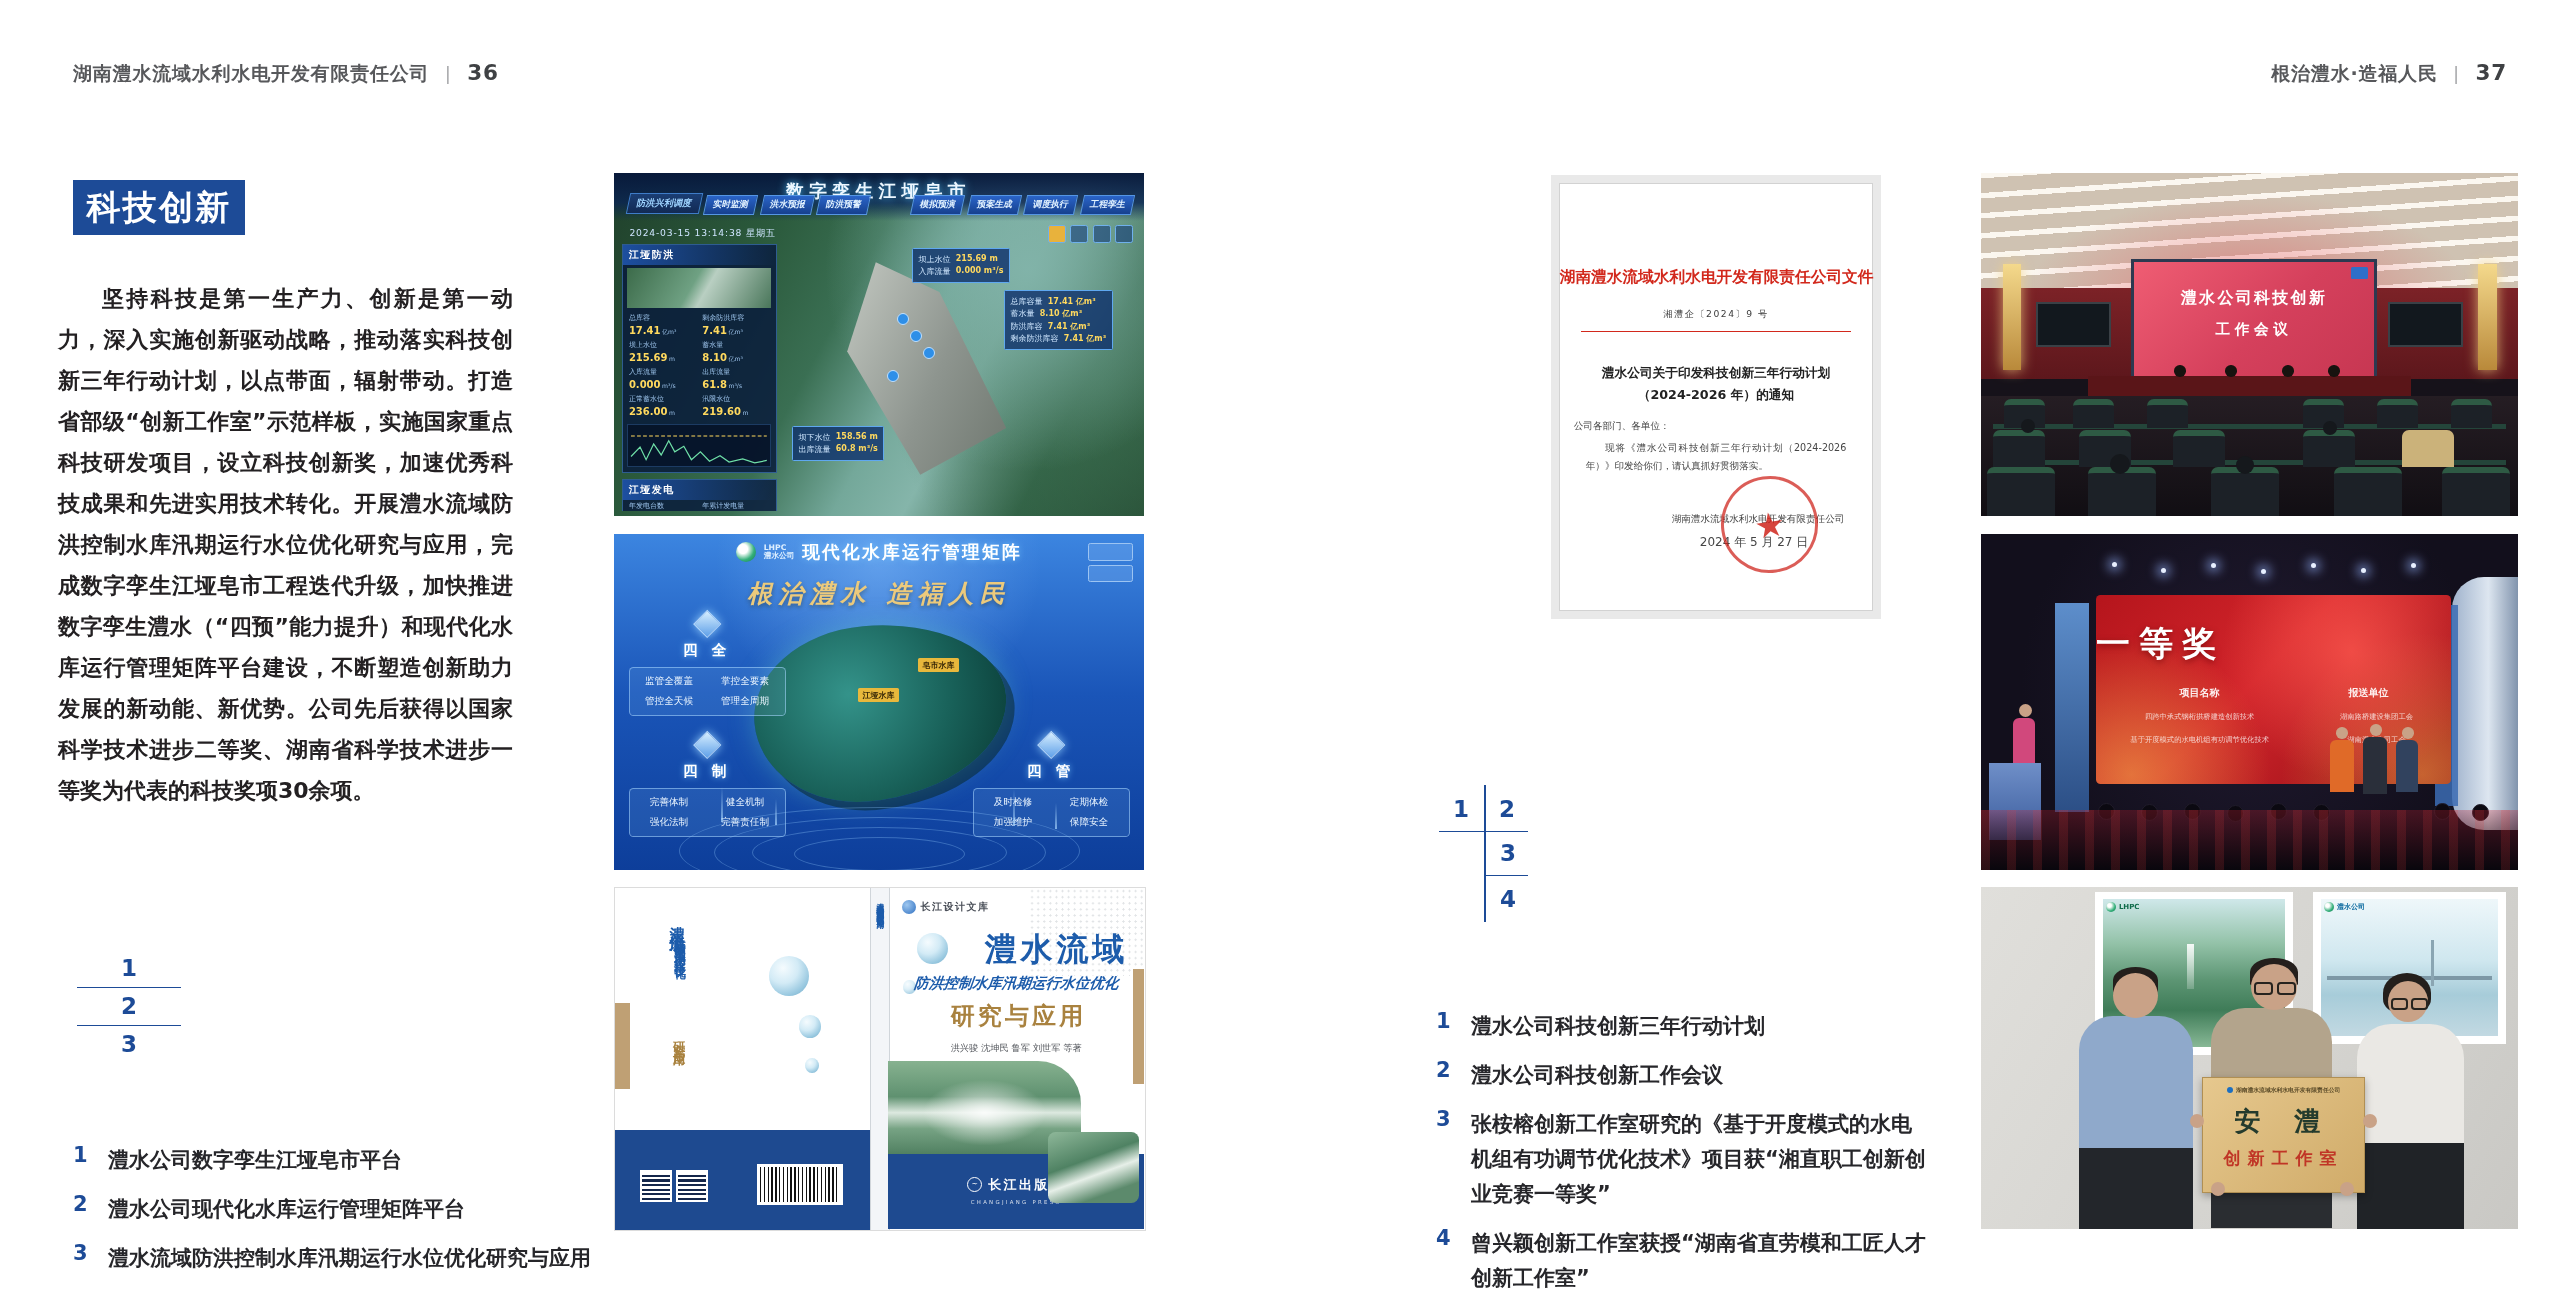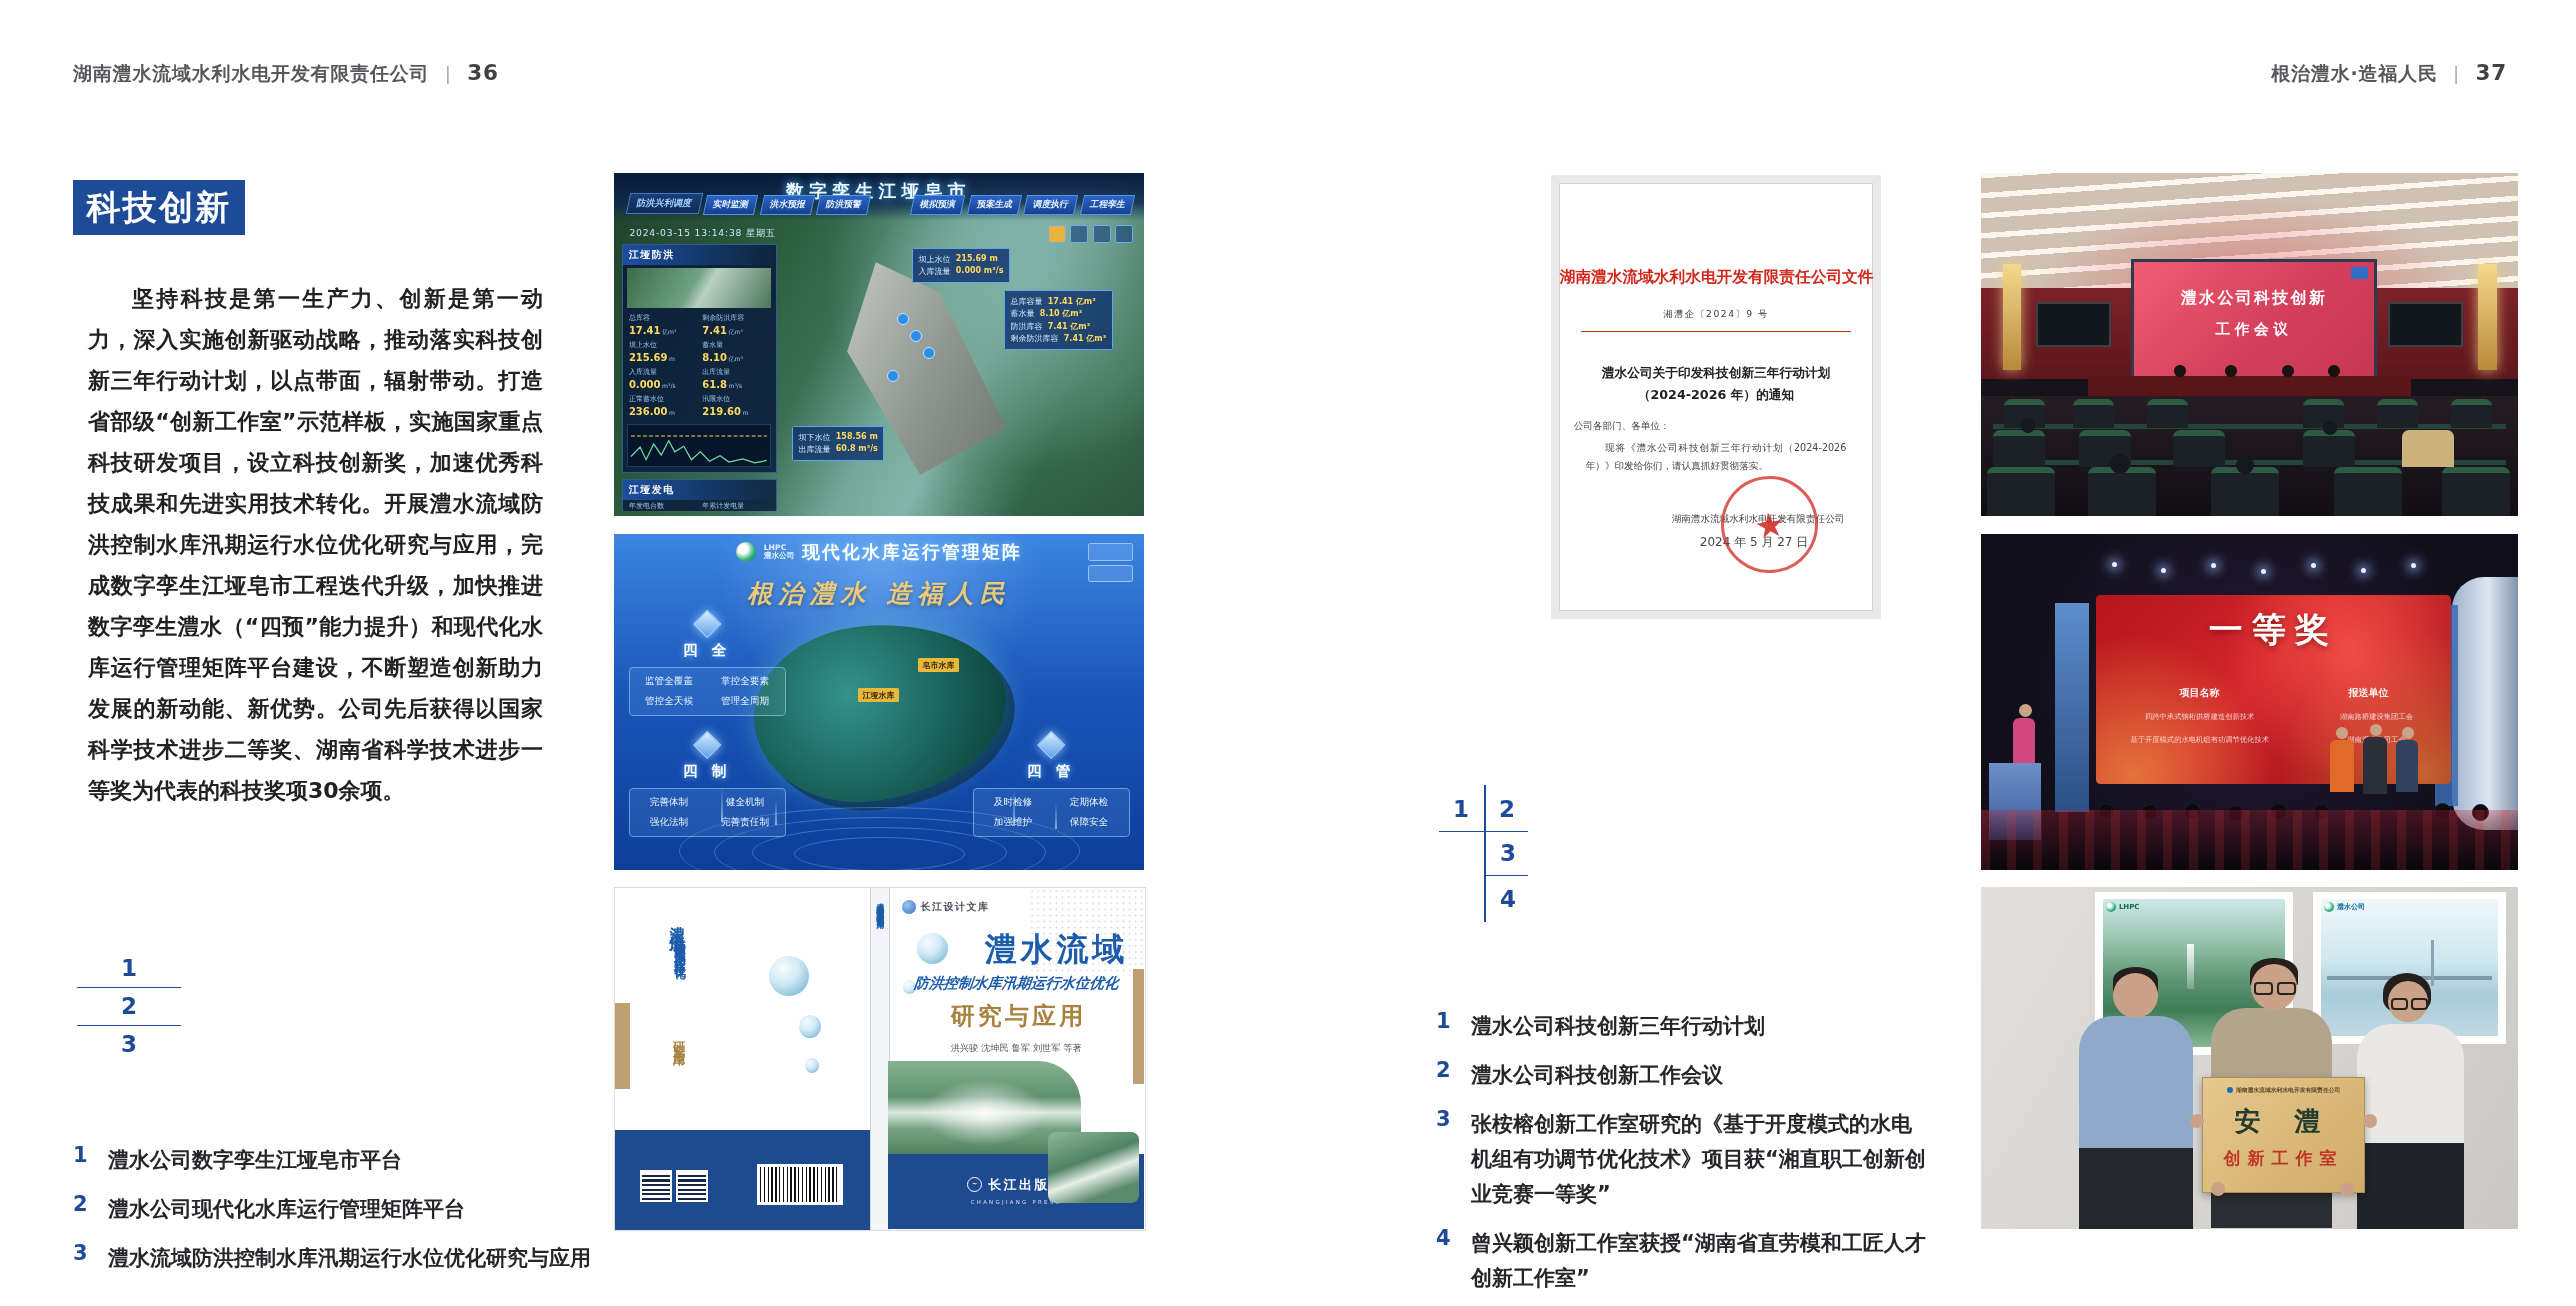--- a/index.html
+++ b/index.html
@@ -6,21 +6,21 @@
   body{width:2576px;height:1306px;position:relative;background:#fff;overflow:hidden;
        font-family:"DejaVu Sans","Liberation Sans",sans-serif;color:#232022}
   .abs{position:absolute}
   .hdr{position:absolute;top:60px;display:flex;align-items:baseline;gap:15.4px;
        font-size:19px;font-weight:700;color:#57585b;letter-spacing:0.8px}
   .hdr .sep{color:#a7a8ab;font-weight:400;font-size:18.4px}
   .hdr .pg{color:#3f4144;font-size:21.5px}
   .title-box{position:absolute;left:73px;top:180px;width:172px;height:55px;background:#1d4b97;
        color:#fff;font-size:34px;font-weight:800;letter-spacing:2.3px;display:flex;
        align-items:center;justify-content:center}
-  .body-text{position:absolute;left:88px;top:278px;width:455px;font-size:22px;line-height:41px;
+  .body-text{position:absolute;left:58px;top:278px;width:455px;font-size:22px;line-height:41px;
        font-weight:700;color:#232022;text-align:justify;text-indent:2em}
   .figidx{position:absolute;width:104px}
   .figidx .n{font-size:23px;color:#1d4b97;font-weight:700;text-align:center;height:34px;line-height:34px}
   .figidx .l{border-top:1.5px solid #1d4b97;margin:1.5px 0}
   .cap{display:flex;align-items:flex-start;margin-bottom:14px;font-weight:700;font-size:21px}
   .cap .n{color:#1d4b97;width:35px;flex:none}
   .cap .t{color:#26262a;line-height:35px}
   .img{position:absolute;overflow:hidden}
   
   .tw{background:
@@ -484,21 +484,21 @@
   <span class="aw-light" style="left:180px;top:34px"></span>
   <span class="aw-light" style="left:230px;top:29px"></span>
   <span class="aw-light" style="left:280px;top:35px"></span>
   <span class="aw-light" style="left:330px;top:29px"></span>
   <span class="aw-light" style="left:380px;top:34px"></span>
   <span class="aw-light" style="left:430px;top:29px"></span>
   <div class="abs" style="right:0;top:43px;width:66px;height:253px;border-radius:32px 0 0 32px;background:linear-gradient(90deg,#9fb2cc,#dde6f0 55%,#8194ad)"></div>
   <div class="abs" style="right:60px;top:71px;width:23px;height:201px;background:#3c6cb4;opacity:.85"></div>
   <div class="abs" style="left:74px;top:69px;width:34px;height:209px;background:linear-gradient(180deg,#5d8ecb,#2c4f86)"></div>
   <div class="aw-scr">
-    <div style="margin-top:12px;text-align:center;color:#fff;font-size:34px;font-weight:800;letter-spacing:9.2px;text-shadow:0 1.5px 6.1px rgba(90,0,0,.6)">一等奖</div>
+    <div style="margin-top:26px;color:#fff;font-size:34px;font-weight:800;letter-spacing:9.2px;text-shadow:0 1.5px 6.1px rgba(90,0,0,.6)">一等奖</div>
     <div class="abs" style="left:46px;top:91px;width:115px;text-align:center;color:rgba(255,255,255,.92);font-size:10px;font-weight:700">项目名称</div>
     <div class="abs" style="left:215px;top:91px;width:115px;text-align:center;color:rgba(255,255,255,.92);font-size:10px;font-weight:700">报送单位</div>
     <div class="abs" style="left:7.7px;top:117px;width:192px;text-align:center;color:rgba(255,255,255,.75);font-size:7.3px">四跨中承式钢桁拱桥建造创新技术</div>
     <div class="abs" style="left:223px;top:117px;width:115px;text-align:center;color:rgba(255,255,255,.75);font-size:7.3px">湖南路桥建设集团工会</div>
     <div class="abs" style="left:7.7px;top:140px;width:192px;text-align:center;color:rgba(255,255,255,.75);font-size:7.3px">基于开度模式的水电机组有功调节优化技术</div>
     <div class="abs" style="left:223px;top:140px;width:115px;text-align:center;color:rgba(255,255,255,.75);font-size:7.3px">湖南澧水公司工会</div>
   </div>
   <span class="head" style="left:38px;top:170px;width:13px;height:13px"></span>
   <div class="aw-fig" style="left:32px;top:184px;width:21.5px;height:48px;background:#d1487c"></div>
   <div class="abs" style="left:7.7px;top:229px;width:52px;height:77px;background:linear-gradient(180deg,#6f8fc8,#3b5c9c)"></div>

